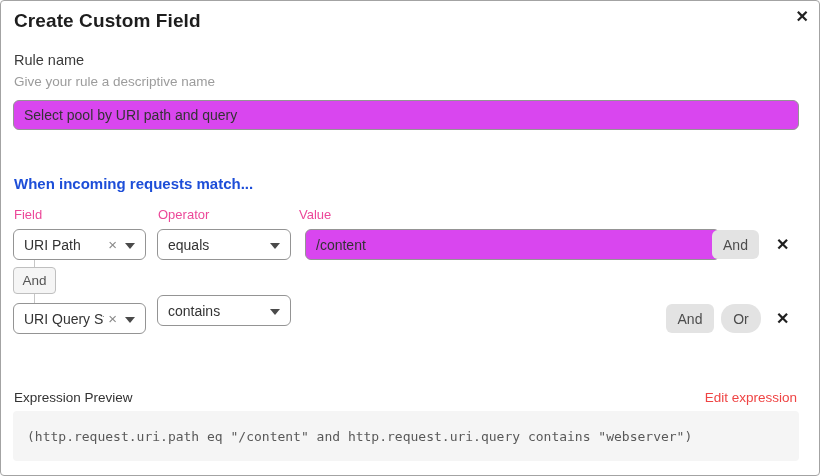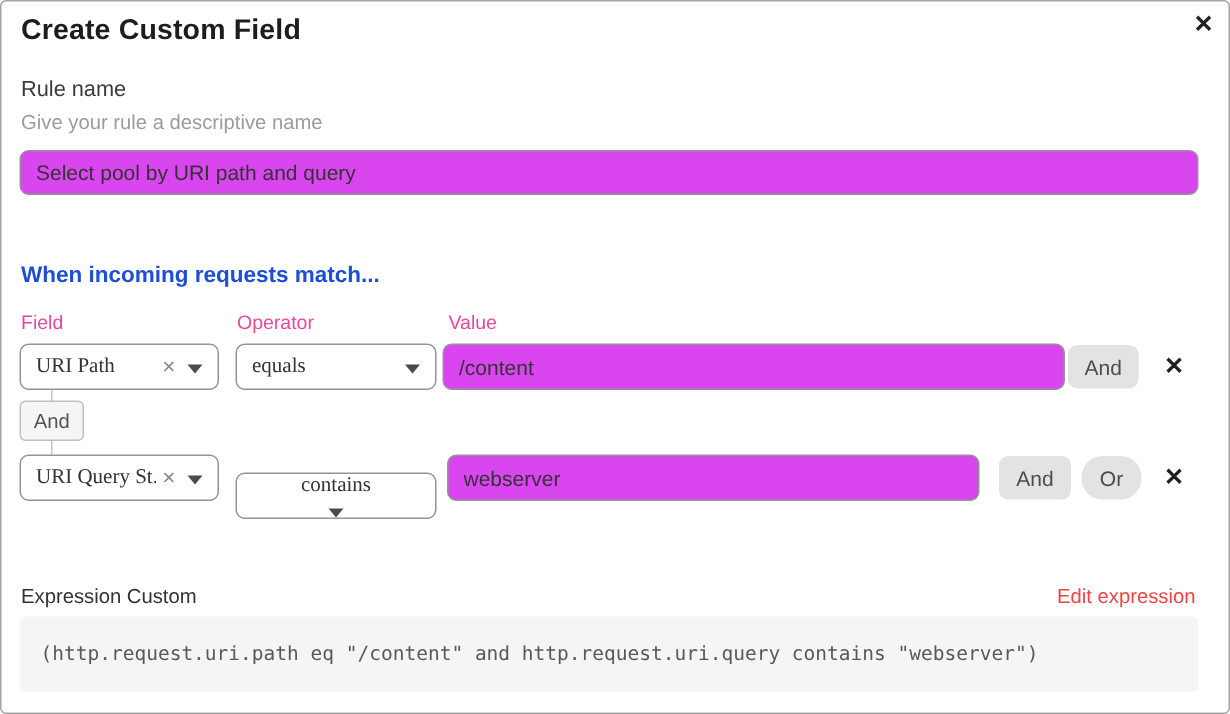--- a/index.html
+++ b/index.html
@@ -63,40 +63,40 @@
     position: absolute;
     height: 31px;
     border: 1px solid #949494;
     border-radius: 6px;
     background: #fff;
     display: flex; align-items: center;
     padding: 0 10px;
     font-size: 14px; color: #333;
     cursor: pointer;
   }
-  .select-text { flex: 1 1 auto; white-space: nowrap; overflow: hidden; font-family: Liberation Serif, serif; }
+  .select-text { flex: 1 1 auto; white-space: nowrap; overflow: hidden; }
   .clear-x {
     flex: 0 0 auto;
     color: #8a8a8a; font-size: 15px; line-height: 1;
     margin: 0 8px 0 4px;
   }
   .caret {
     flex: 0 0 auto;
     width: 0; height: 0;
     border-left: 5px solid transparent;
     border-right: 5px solid transparent;
     border-top: 6px solid #4a4a4a;
     margin-top: 2px;
   }
 
   .row1-field    { left: 12px;  top: 228px; width: 133px; }
   .row1-operator { left: 156px; top: 228px; width: 134px; }
-  .row1-value    { left: 294px; top: 228px; width: 415px; height: 31px; }
+  .row1-value    { left: 304px; top: 228px; width: 415px; height: 31px; }
   .row2-field    { left: 12px;  top: 302px; width: 133px; }
-  .row2-operator { left: 156px; top: 314px; width: 134px; flex-direction: column; }
+  .row2-operator { left: 156px; top: 294px; width: 134px; }
   .row2-value    { left: 297px; top: 302px; width: 355px; height: 31px; }
 
   .logic-btn {
     position: absolute;
     height: 29px;
     background: #e3e3e3;
     border: none;
     border-radius: 6px;
     font-family: "Liberation Sans", sans-serif;
     font-size: 14px; color: #4d4d4d;
@@ -189,24 +189,23 @@
 
   <div class="select row2-field">
     <span class="select-text">URI Query St...</span>
     <span class="clear-x">×</span>
     <span class="caret"></span>
   </div>
   <div class="select row2-operator">
     <span class="select-text">contains</span>
     <span class="caret"></span>
   </div>
-  <input class="text-input row2-value" type="text" value="webserver" style="">
   <button class="logic-btn row2-and">And</button>
   <button class="logic-btn row2-or">Or</button>
   <div class="remove-x row2-remove">✕</div>
 
-  <div class="expr-label">Expression Custom</div>
+  <div class="expr-label">Expression Preview</div>
   <a class="edit-link">Edit expression</a>
   <div class="code-block">
     <span class="code-text">(http.request.uri.path eq "/content" and http.request.uri.query contains "webserver")</span>
   </div>
 
 </div>
 
 </body></html>

